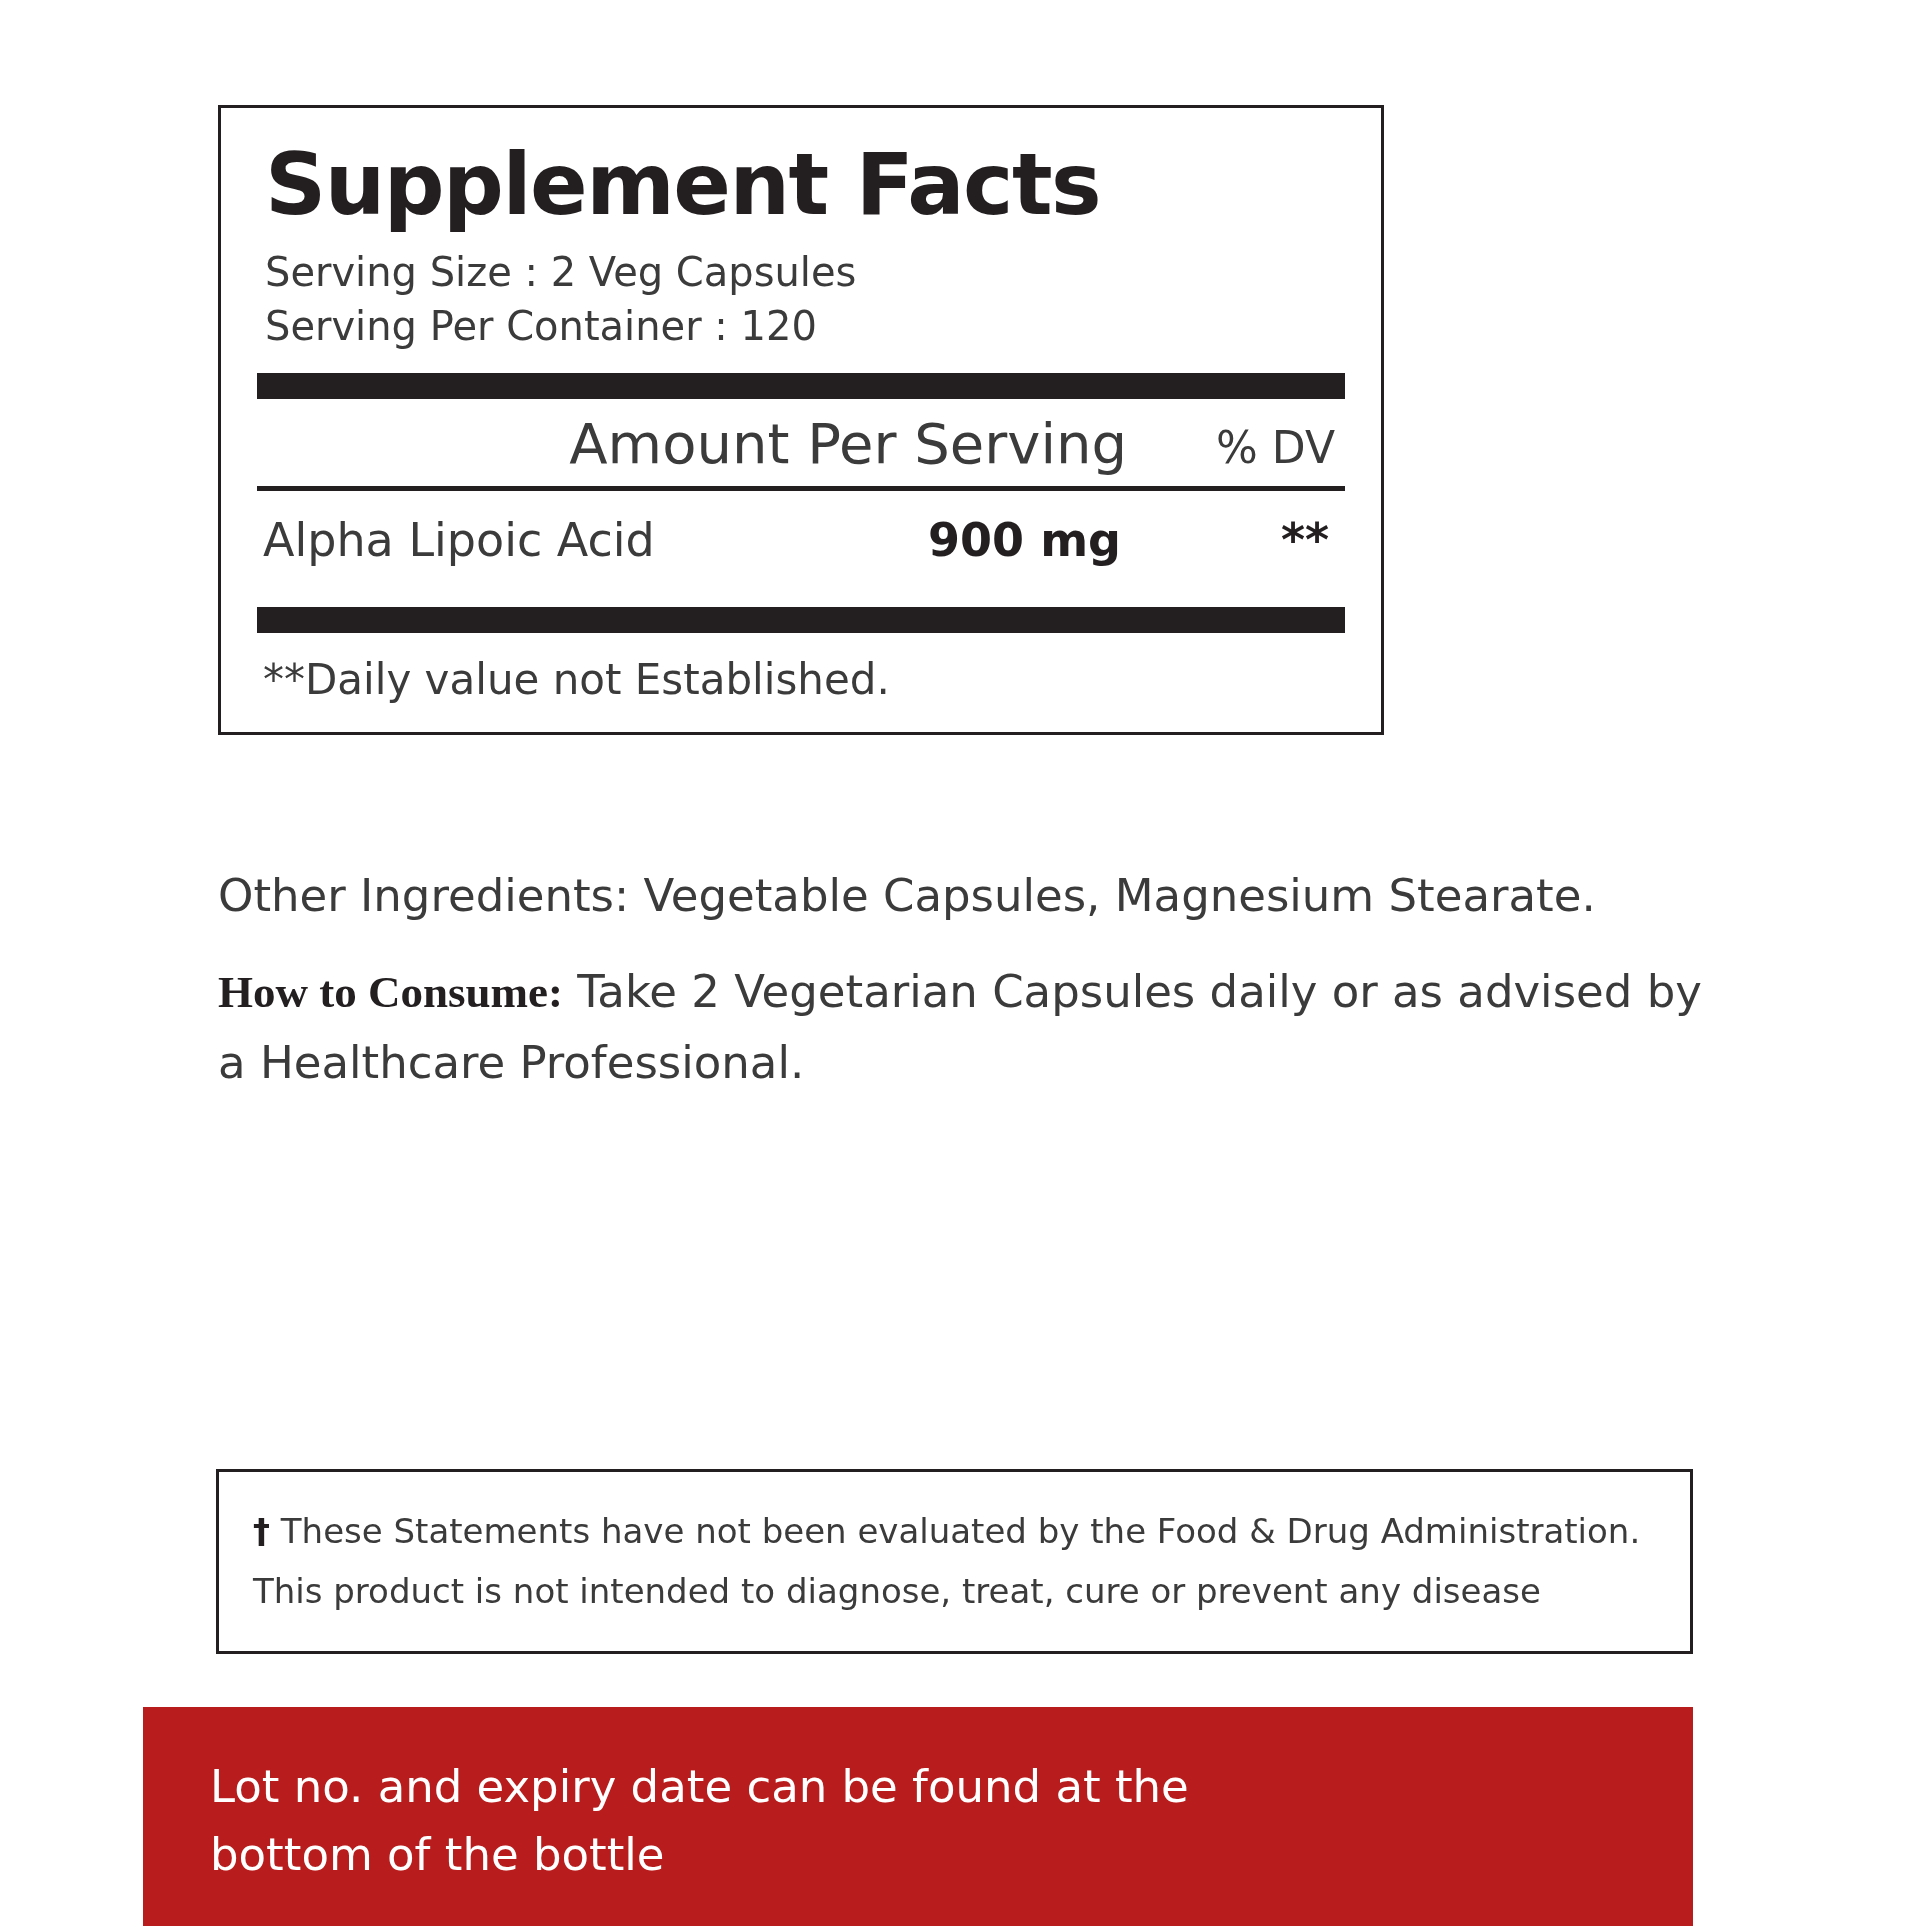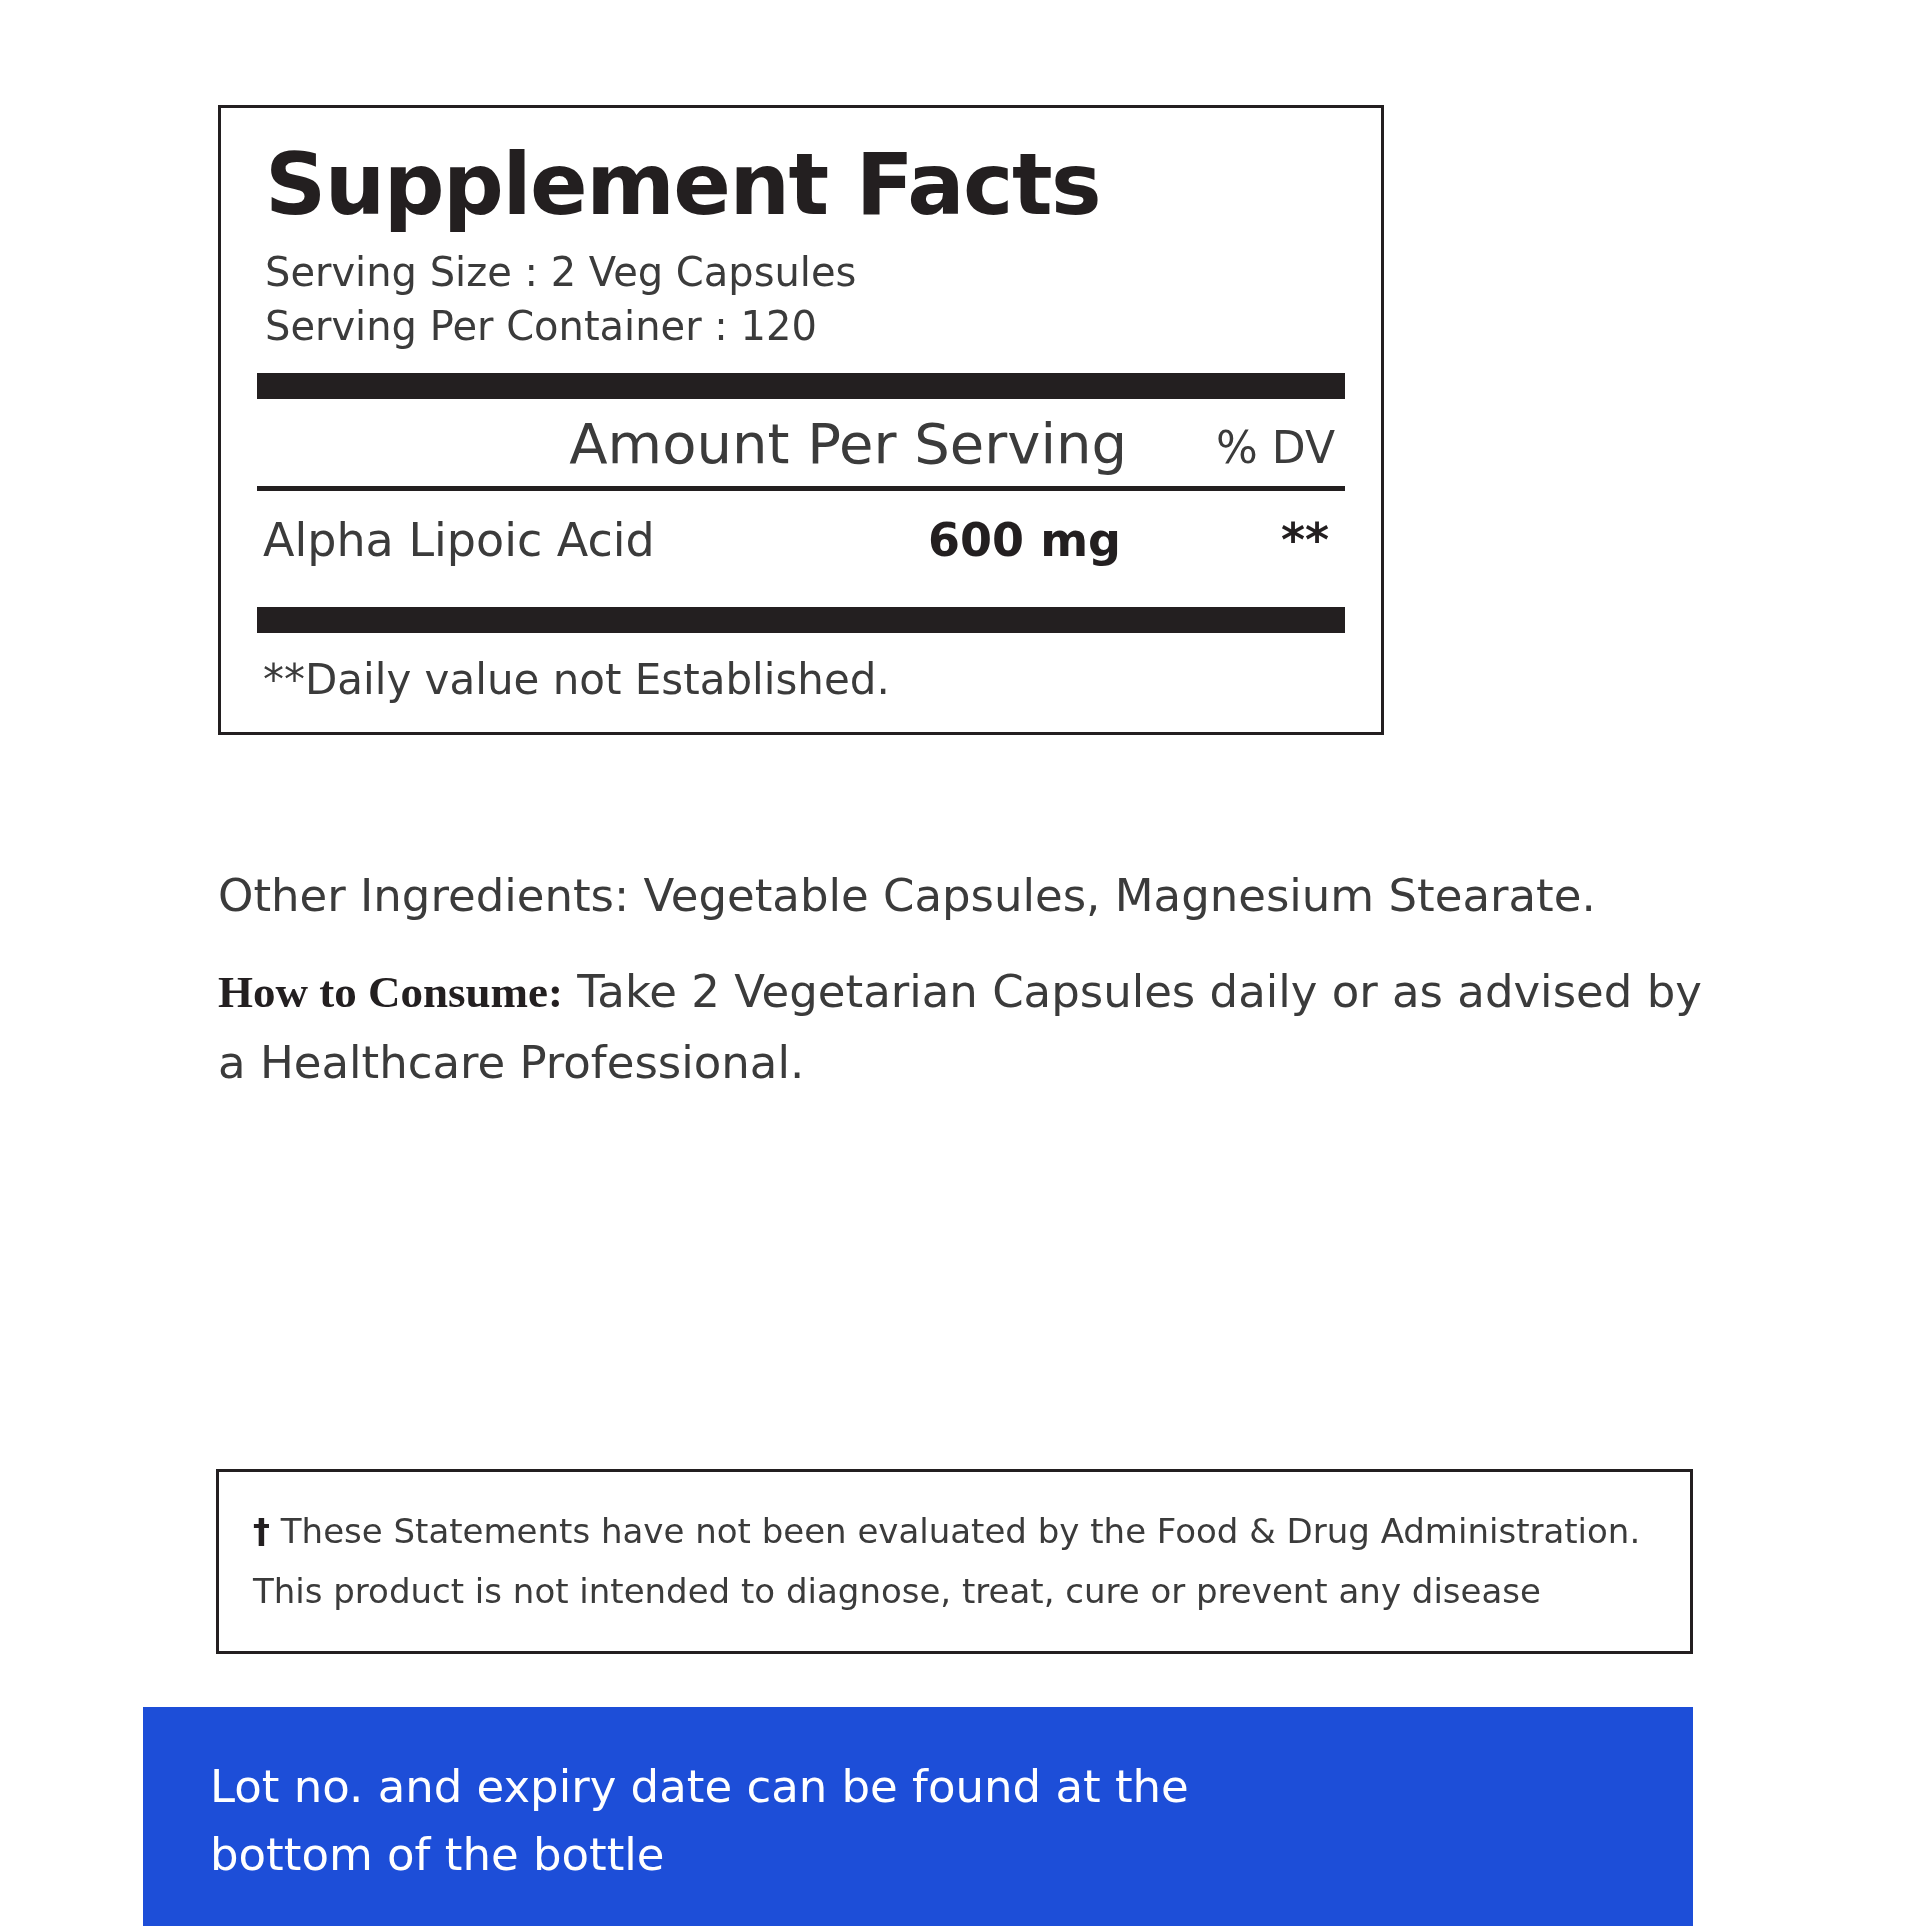--- a/index.html
+++ b/index.html
@@ -151,21 +151,21 @@
     color: #231f20;
   }
 
   
   .green-band {
     position: absolute;
     left: 143px;
     top: 1707px;
     width: 1550px;
     height: 220px;
-    background: #1d4ed8;
+    background: #b91c1c;
     box-sizing: border-box;
     padding: 46px 0 0 67px;
   }
   .green-band .band-text {
     color: #ffffff;
     font-size: 45px;
     line-height: 1.5;
     max-width: 1089px;
   }
 </style>
@@ -183,21 +183,21 @@
 
     <div class="amount-row">
       <div class="amt-label">Amount Per Serving</div>
       <div class="dv-label">% DV</div>
     </div>
 
     <div class="rule-thin"></div>
 
     <div class="nutrient-row">
       <div class="nutrient-name">Alpha Lipoic Acid</div>
-      <div class="nutrient-amount">600 mg</div>
+      <div class="nutrient-amount">900 mg</div>
       <div class="nutrient-dv">**</div>
     </div>
 
     <div class="rule-thick"></div>
 
     <div class="footnote-dv">**Daily value not Established.</div>
   </div>
 
   <div class="body-text">
     <p>Other Ingredients: Vegetable Capsules, Magnesium Stearate.</p>

